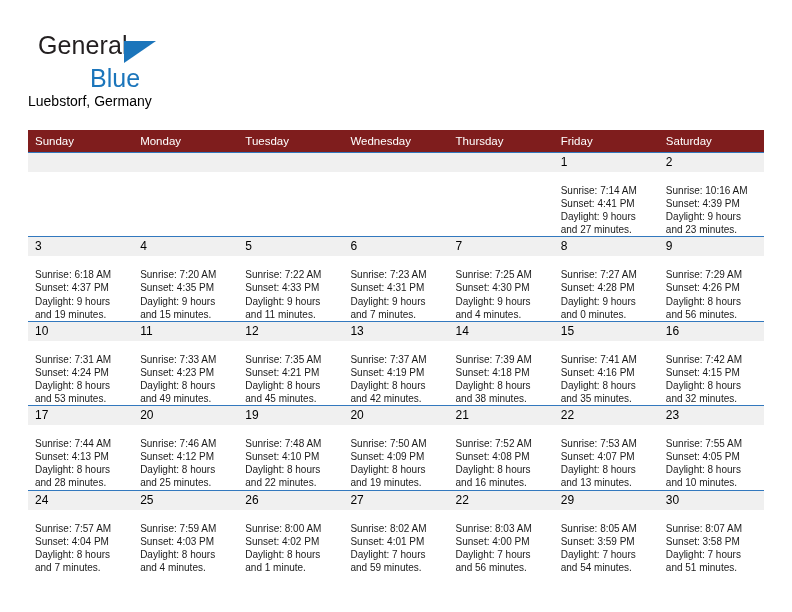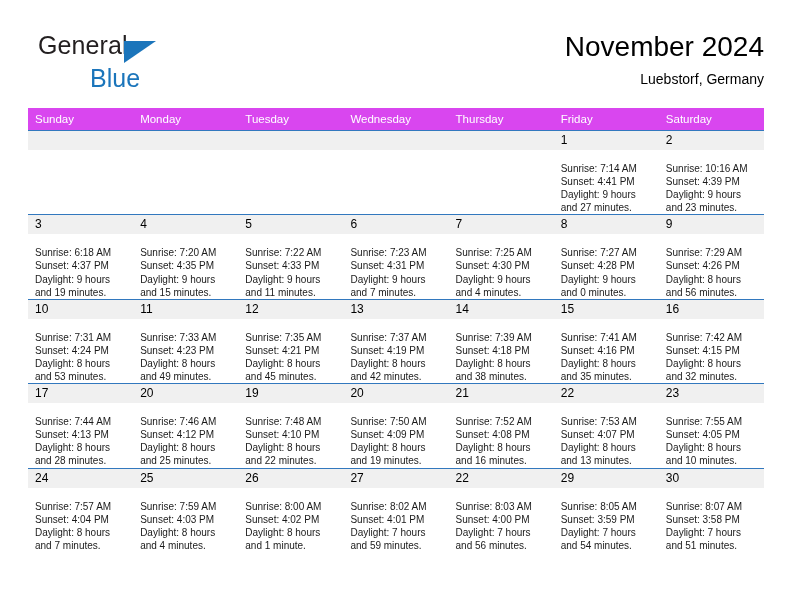--- a/index.html
+++ b/index.html
@@ -21,20 +21,21 @@
     box-sizing: border-box;
   }
 
   
   .header {
     display: flex;
     align-items: flex-start;
     justify-content: space-between;
     padding: 28px 28px 0 28px;
     box-sizing: border-box;
+    flex-direction: column;
   }
   .logo {
     position: relative;
     width: 180px;
     height: 56px;
   }
   .logo-general {
     position: absolute;
     left: 10px;
     top: 3px;
@@ -79,21 +80,21 @@
   }
 
   
   .calendar {
     margin: 18px 28px 0 28px;
     width: 736px;
     border-collapse: collapse;
     table-layout: fixed;
   }
   .calendar th {
-    background: #d946ef;
+    background: #7f1d1d;
     color: #ffffff;
     font-size: 11.5px;
     font-weight: normal;
     text-align: left;
     padding: 5px 0 5px 7px;
     height: 11px;
     border: none;
   }
   .calendar td {
     vertical-align: top;
@@ -136,21 +137,20 @@
 
   <div class="header">
 
     <div class="logo">
       <span class="logo-general">General</span>
       <span class="logo-triangle"></span>
       <span class="logo-blue">Blue</span>
     </div>
 
     <div class="titleblock">
-      <h1 class="cal-title">November 2024</h1>
       <p class="cal-subtitle">Luebstorf, Germany</p>
     </div>
 
   </div>
 
   <table class="calendar">
     <thead>
       <tr id="weekday-row">
           <th>Sunday</th>
           <th>Monday</th>

